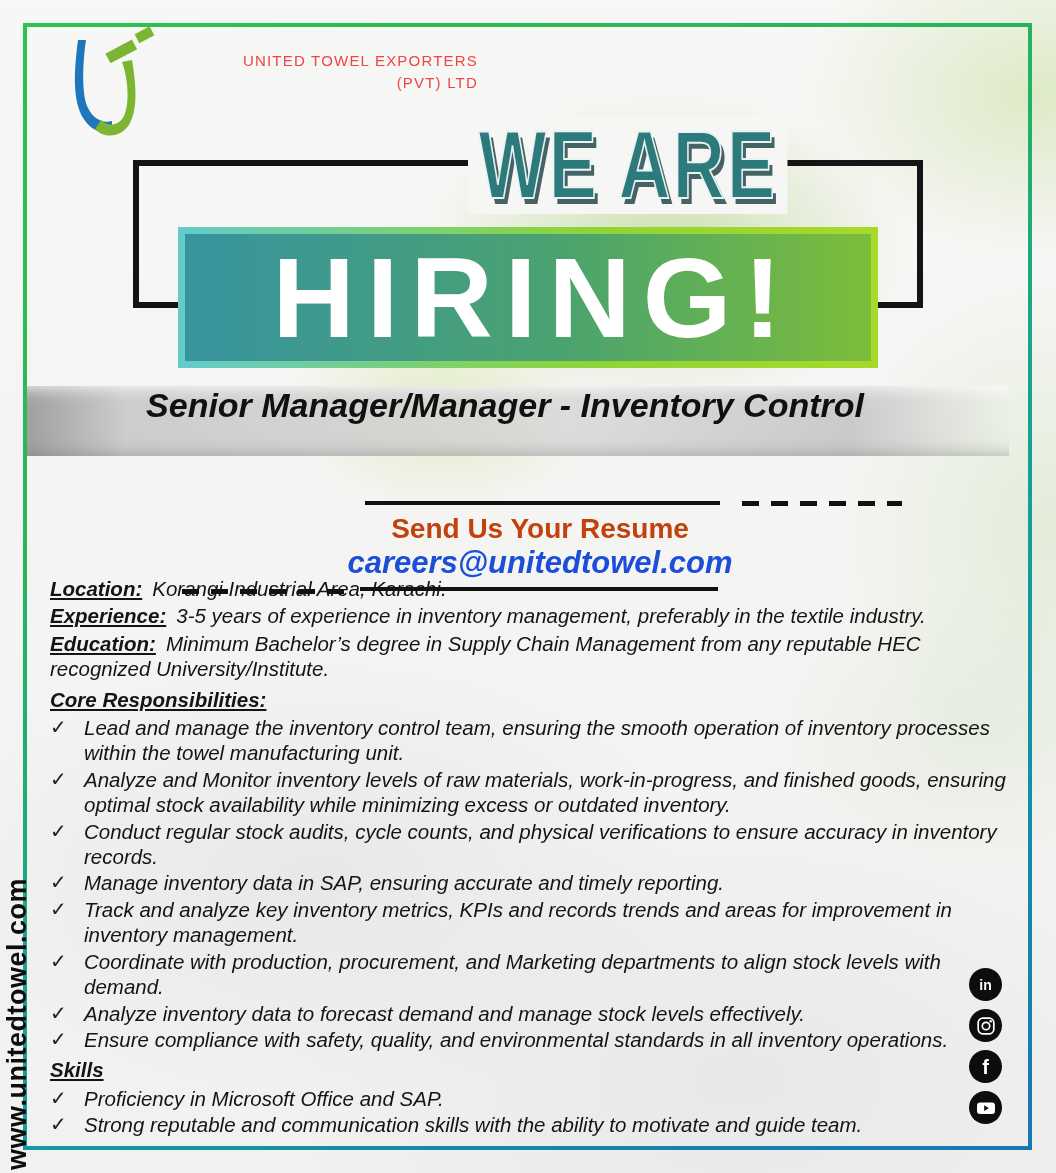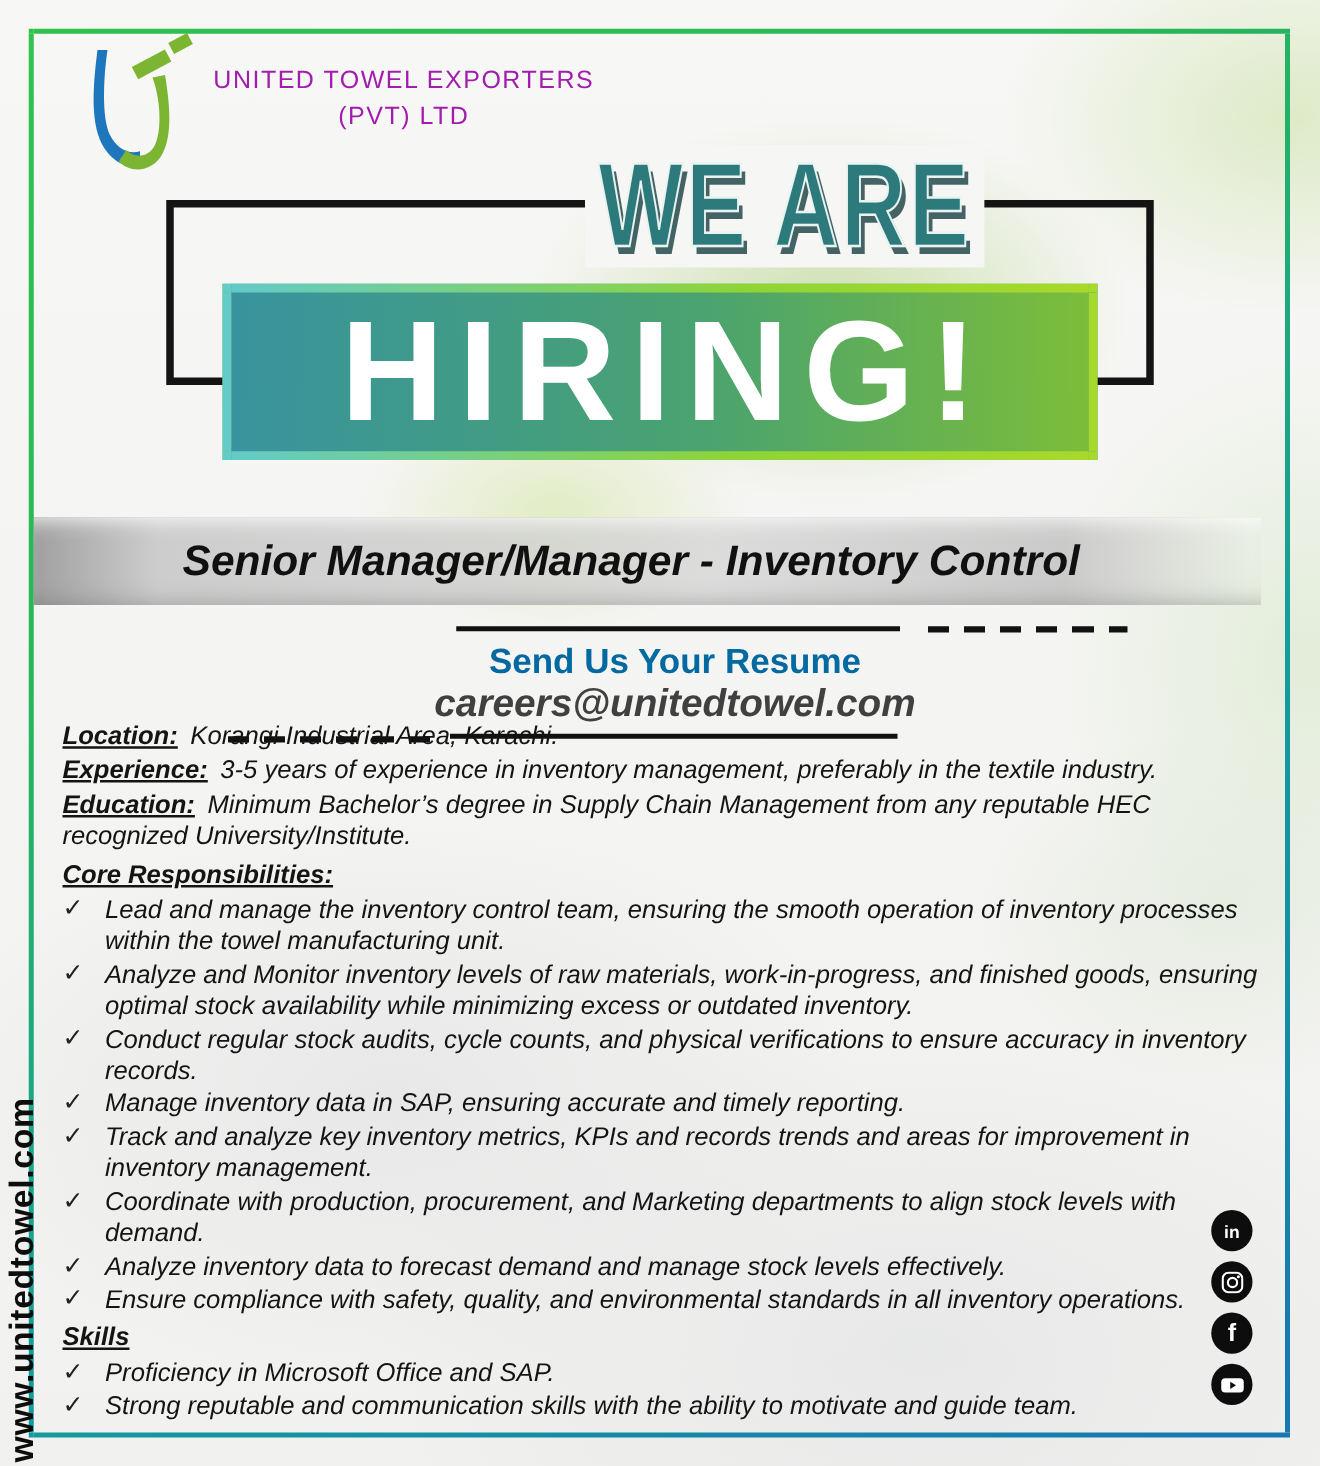--- a/index.html
+++ b/index.html
@@ -14,50 +14,50 @@
          radial-gradient(500px 300px at 30% 75%, rgba(210,212,215,.35), transparent 75%),
          radial-gradient(600px 350px at 70% 92%, rgba(208,210,214,.3), transparent 75%),
          linear-gradient(180deg,#f7f7f5,#f1f1ef);}
   .abs{position:absolute;}
   
   .frame{left:23px;top:23px;width:1009px;height:1127px;box-sizing:border-box;
          border:4px solid;border-image:linear-gradient(150deg,#2fc24e 0%,#29b658 30%,#149e9c 62%,#1777b3 100%) 1;
          z-index:1;}
   
   .logo{left:48px;top:26px;z-index:3;}
-  .company{left:168px;top:50px;width:310px;text-align:center;z-index:3;
-           color:#a21caf;font-size:20px;letter-spacing:1.2px;line-height:1.45;}
+  .company{left:168px;top:50px;width:310px;text-align:right;z-index:3;
+           color:#ef4444;font-size:15px;letter-spacing:1.2px;line-height:1.45;}
   
   .black-frame{left:133px;top:160px;width:790px;height:148px;box-sizing:border-box;
                border:6px solid #141414;z-index:2;}
   .we-are{left:468px;top:116px;z-index:4;font-size:96px;font-weight:bold;letter-spacing:3px;
           color:#2c7a7c;background:#f6f6f4;padding:0 14px;line-height:1.02;
           transform:scaleX(.75);transform-origin:left top;
           -webkit-text-stroke:2px #e9f3f1;
           text-shadow:5px 6px 0 rgba(23,62,64,.8);}
   .hiring-banner{left:178px;top:227px;width:700px;height:141px;box-sizing:border-box;z-index:3;
           border:7px solid;border-image:linear-gradient(90deg,#63cbc8,#8fd435 60%,#a7d92a) 1;
           background:linear-gradient(90deg,#38939e 0%,#4aa36f 55%,#7cbd3a 100%);
           display:flex;align-items:center;justify-content:center;}
   .hiring-text{color:#ffffff;font-size:114px;font-weight:bold;letter-spacing:12px;line-height:1;
           padding-left:10px;}
   
-  .title-bar{left:27px;top:414px;width:982px;height:70px;z-index:3;display:flex;align-items:center;
+  .title-bar{left:27px;top:386px;width:982px;height:70px;z-index:3;display:flex;align-items:flex-start;
           background:linear-gradient(90deg, rgba(148,148,148,.88) 0%, rgba(196,196,196,.82) 10%,
                      rgba(214,214,214,.8) 55%, rgba(186,186,186,.72) 84%, rgba(205,205,205,0) 100%);
           box-shadow:inset 0 14px 16px -12px rgba(255,255,255,.9), inset 0 -14px 16px -12px rgba(90,90,90,.35);}
   .title-text{width:100%;text-align:center;padding-right:26px;font-size:34px;font-weight:bold;
           font-style:italic;color:#101010;}
   
   .rule{background:#111;height:4px;z-index:3;}
   .rule-dashes{height:5px;z-index:3;background:repeating-linear-gradient(90deg,#111 0 17px,transparent 17px 29px);}
   .cta{left:330px;top:513px;width:420px;text-align:center;z-index:3;
-       font-size:28px;font-weight:600;color:#0369a1;}
+       font-size:28px;font-weight:600;color:#c2410c;}
   .email{left:270px;top:545px;width:540px;text-align:center;z-index:3;
-       font-size:31px;font-weight:bold;font-style:italic;color:#404040;}
+       font-size:31px;font-weight:bold;font-style:italic;color:#1d4ed8;}
   
   .content{left:50px;top:576px;width:962px;z-index:3;font-style:italic;color:#141414;
        font-size:20.5px;line-height:1.24;}
   .detail-line{margin-bottom:2px;}
   .dlabel,.sec-head{font-weight:bold;text-decoration:underline;}
   .dlabel{margin-right:10px;}
   .sec-head{margin:5px 0 3px 0;}
   .bullet{display:flex;margin-bottom:1px;}
   .check{width:34px;flex:0 0 34px;font-style:normal;font-size:20px;color:#222;}
   .btext{flex:1;}

